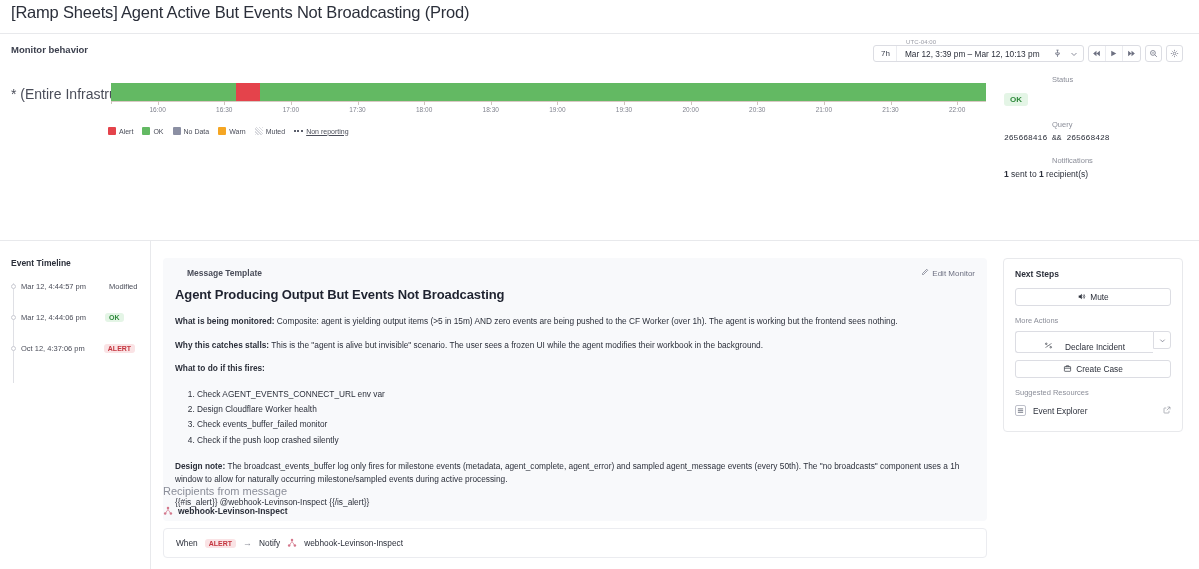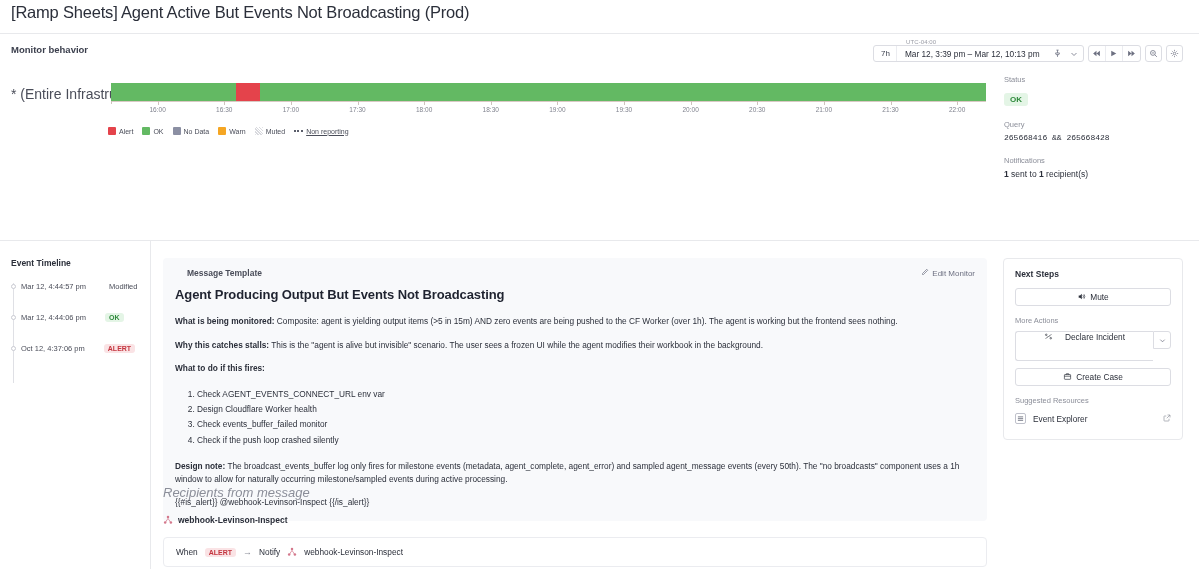--- a/index.html
+++ b/index.html
@@ -100,21 +100,21 @@
     width: 8px; height: 8px; border-radius: 1px; display: inline-block;
     background:
       repeating-linear-gradient(45deg, #d8d9de 0 1px, #fff 1px 2px),
       repeating-linear-gradient(-45deg, #d8d9de 0 1px, #fff 1px 2px);
   }
   .sw-dash { display: inline-block; width: 9px; border-top: 2px dotted #5b5e6b; }
   .lg-underline { text-decoration: underline; text-decoration-style: solid; }
 
   
   .meta { position: absolute; left: 1004px; top: 75px; width: 190px; }
-  .meta-label { font-size: 7.5px; color: #8b8e99; margin-bottom: 4px; }
+  .meta-label { font-size: 7.5px; color: #8b8e99; margin-bottom: 4px; margin-left: 48px; }
   .ok-pill {
     display: inline-block; background: #e4f5e6; color: #2f8a3c;
     font-size: 8px; font-weight: bold; padding: 2px 6px; border-radius: 3px;
   }
   .query-val { font-family: "Liberation Mono", monospace; font-size: 8px; color: #2b2f3a; }
   .meta-block { margin-bottom: 14px; }
   .notif-val { font-size: 8.5px; color: #2b2f3a; }
   .notif-val b { font-weight: bold; }
 
   
@@ -157,21 +157,21 @@
   }
   .msg-p { font-size: 8.3px; line-height: 1.55; color: #2b2f3a; margin: 0 0 11px 0; }
   .msg-p b { font-weight: bold; }
   .msg-sub { font-size: 8.3px; font-weight: bold; color: #2b2f3a; margin: 0 0 14px 0; }
   .msg-ol { margin: 0 0 12px 0; padding-left: 22px; }
   .msg-ol li { font-size: 8.3px; line-height: 1.85; color: #2b2f3a; }
   .msg-tag { font-size: 8.3px; color: #2b2f3a; margin: 10px 0 0 0; }
 
   
   .recips { position: absolute; left: 163px; top: 485px; width: 824px; }
-  .recips-label { font-size: 13px; color: #8b8e99; margin-bottom: 15px; font-style: italic; }
+  .recips-label { font-size: 11px; color: #8b8e99; margin-bottom: 9px; }
   .recip-row { display: flex; align-items: center; gap: 5px; font-size: 8.5px; font-weight: bold; color: #2b2f3a; }
   .notif-card {
     margin-top: 12px; width: 824px; height: 30px;
     background: #fff; border: 1px solid #ebecf0; border-radius: 4px;
     display: flex; align-items: center; gap: 7px; padding: 0 12px;
     font-size: 8.3px; color: #2b2f3a;
   }
   .arrow { color: #8b8e99; font-size: 9px; }
 
   
@@ -182,23 +182,23 @@
   }
   .ns-title { font-size: 8.5px; font-weight: bold; color: #2b2f3a; margin-bottom: 9px; }
   .ns-btn {
     width: 100%; height: 18px; border: 1px solid #dcdde3; border-radius: 3px;
     background: #fff; display: flex; align-items: center; justify-content: center; gap: 4px;
     font-size: 8.3px; color: #2b2f3a; margin-bottom: 10px;
   }
   .ns-sub { font-size: 7.5px; color: #8b8e99; margin-bottom: 6px; }
   .ns-split { display: flex; margin-bottom: 7px; }
   .ns-split .ns-main {
-    flex: 1; height: 30px; border: 1px solid #dcdde3; border-right: none;
+    flex: 1; height: 22px; border: 1px solid #dcdde3; border-right: none;
     border-radius: 3px 0 0 3px; background: #fff;
-    display: flex; align-items: flex-start; justify-content: center; gap: 12px;
+    display: flex; align-items: flex-end; justify-content: center; gap: 12px;
     font-size: 8.3px; color: #2b2f3a;
   }
   .ns-split .ns-caret {
     width: 18px; height: 18px; border: 1px solid #dcdde3; border-radius: 0 3px 3px 0;
     background: #fff; display: flex; align-items: center; justify-content: center;
     color: #6d7081;
   }
   .ns-res-row {
     display: flex; align-items: center; gap: 7px; margin-top: 2px;
     font-size: 8.3px; color: #2b2f3a; padding: 2px 0;

